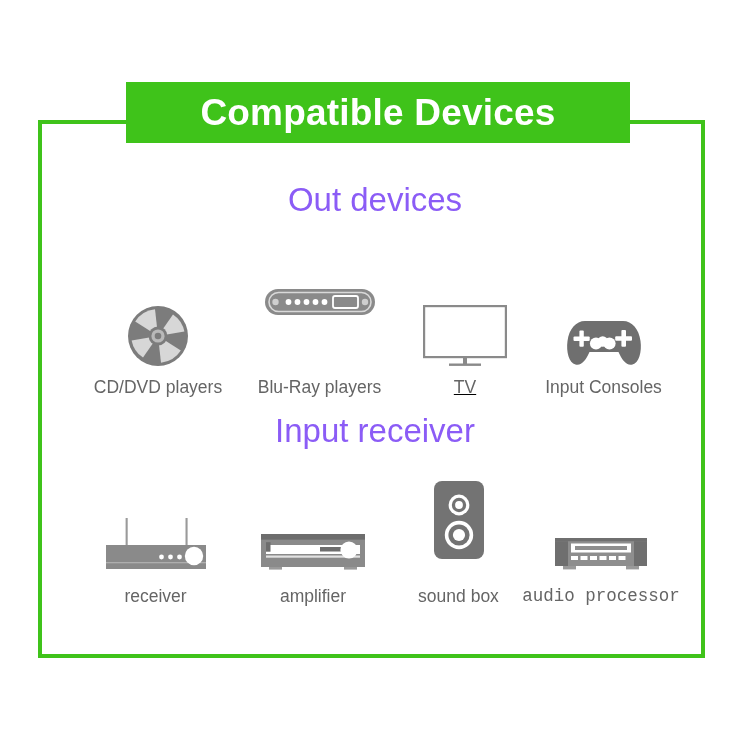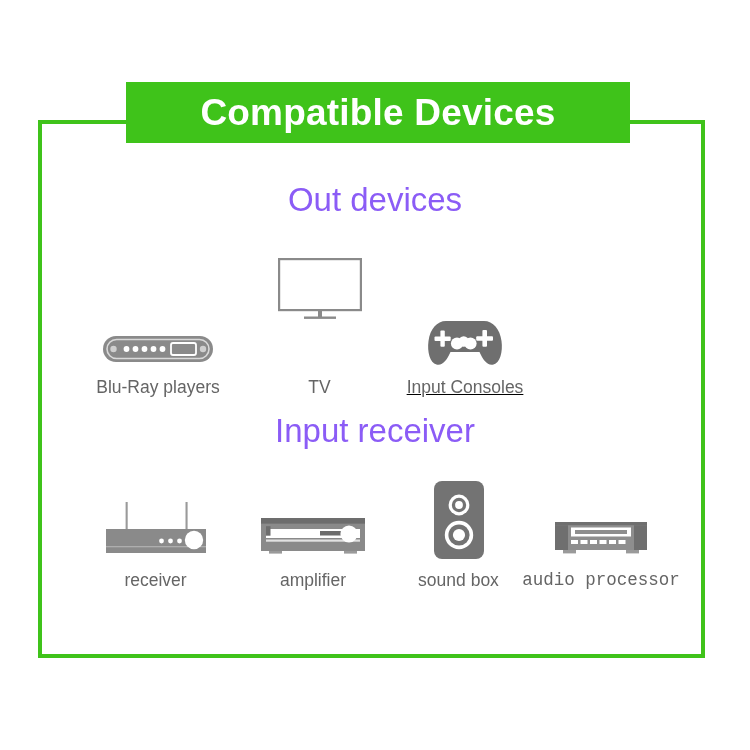--- a/index.html
+++ b/index.html
@@ -99,41 +99,56 @@
   
   #row-out .device:nth-child(1) { width: 160px; }
   #row-out .device:nth-child(2) { width: 163px; gap: 47px; }
   #row-out .device:nth-child(3) { width: 128px; text-decoration: underline; }
   #row-out .device:nth-child(4) { width: 149px; }
   #row-out .device-icon { height: 72px; }
 
   
   #row-input .device:nth-child(1) { width: 155px; }
   #row-input .device:nth-child(2) { width: 160px; }
-  #row-input .device:nth-child(3) { width: 131px; }
+  #row-input .device:nth-child(3) { width: 131px; gap: 16px; }
   #row-input .device:nth-child(4) { width: 154px; font-family: Liberation Mono, monospace; }
   #row-input .device-icon { height: 80px; }
 
   svg { display: block; }
 </style>
 </head>
 <body>
 
 <div id="poster">
 
   <div class="frame"></div>
 
   <div class="title-banner">
     <span class="title-text">Compatible Devices</span>
   </div>
 
   <div class="section-heading" id="heading-out">Out devices</div>
 
   <div class="device-row" id="row-out">
 
+    <div class="device">
+      <div class="device-icon">
+        <svg width="62" height="62" viewBox="0 0 62 62" aria-hidden="true">
+          <circle cx="31" cy="31" r="30" fill="#7c7c7c"></circle>
+          <path d="M31 31 L8.2 16.5 A27 27 0 0 1 28.0 4.3 Z" fill="#d7d7d7"></path>
+          <path d="M31 31 L46.0 9.4 A27 27 0 0 1 57.4 26.6 Z" fill="#d7d7d7"></path>
+          <path d="M31 31 L53.8 45.5 A27 27 0 0 1 34.0 57.7 Z" fill="#d7d7d7"></path>
+          <path d="M31 31 L16.0 52.6 A27 27 0 0 1 4.6 35.4 Z" fill="#d7d7d7"></path>
+          <circle cx="31" cy="31" r="9.4" fill="#7c7c7c"></circle>
+          <circle cx="31" cy="31" r="6.6" fill="#b9b9b9"></circle>
+          <circle cx="31" cy="31" r="3.3" fill="#7c7c7c"></circle>
+        </svg>
+      </div>
+      <div class="device-label">CD/DVD players</div>
+    </div>
 
     <div class="device">
       <div class="device-icon">
         <svg width="112" height="36" viewBox="0 0 112 36" aria-hidden="true">
           <rect x="1" y="5" width="110" height="26" rx="13" fill="#8a8a8a"></rect>
           <rect x="5" y="8.5" width="102" height="19" rx="9.5" fill="none" stroke="#d9d9d9" stroke-width="1.6"></rect>
           <circle cx="11.5" cy="18" r="3.2" fill="#cfcfcf"></circle>
           <circle cx="101" cy="18" r="3.2" fill="#cfcfcf"></circle>
           <circle cx="24.5" cy="18" r="2.9" fill="#ffffff"></circle>
           <circle cx="33.5" cy="18" r="2.9" fill="#ffffff"></circle>

